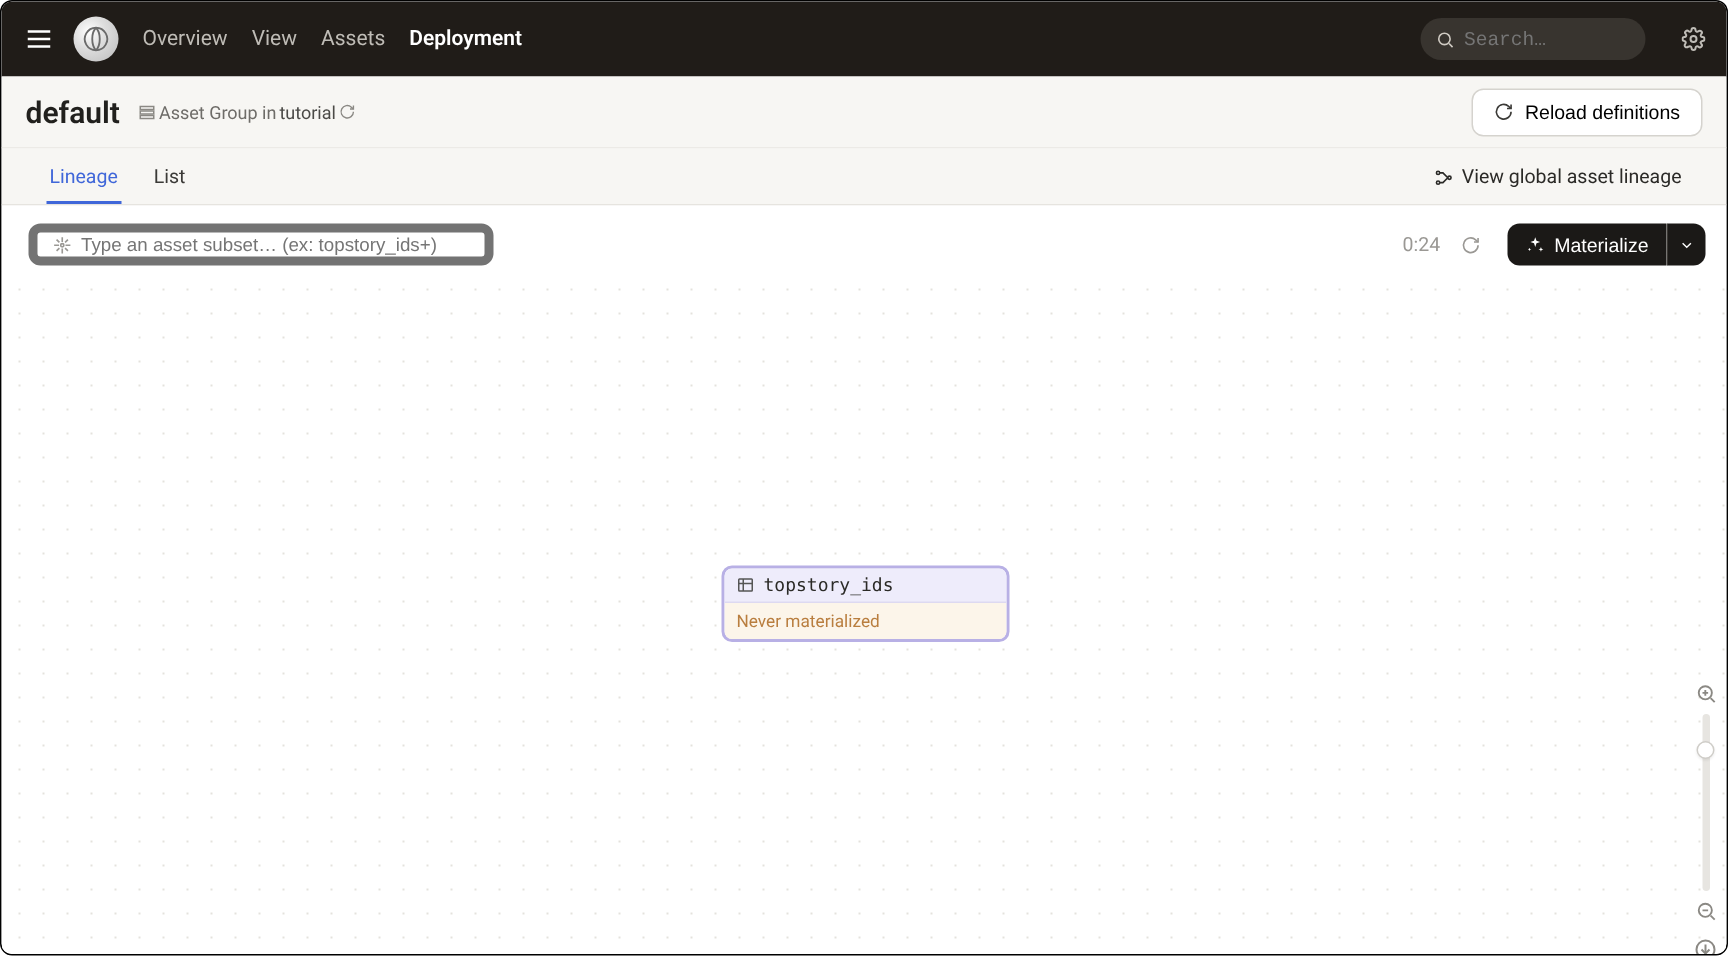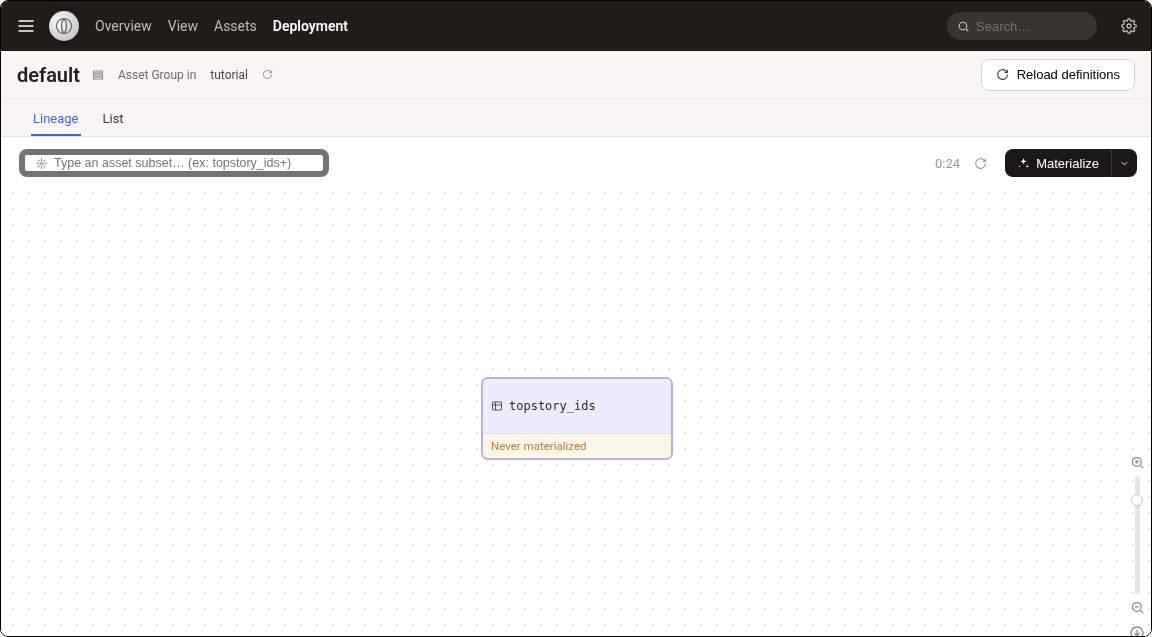--- a/index.html
+++ b/index.html
@@ -18,33 +18,33 @@
   .hamburger { color:#fff; width:22px; height:22px; display:flex; align-items:center; justify-content:center; cursor:pointer;}
   .logo { width:30px; height:30px; border-radius:50%; background: radial-gradient(circle at 35% 35%, #fff 0%, #ddd 40%, #bbb 100%); display:flex; align-items:center; justify-content:center;}
   .navlinks { display:flex; gap:16px; margin-left:4px;}
   .navlinks a { color:#bfbcb6; text-decoration:none; font-size:14px; cursor:pointer;}
   .navlinks a.active { color:#fff; font-weight:600;}
   .topnav .spacer { flex:1;}
   .searchwrap {
     display:flex; align-items:center; background:#38342f; border-radius:20px; height:28px; padding:0 6px 0 10px; width:150px; color:#cfcac2;
   }
   .searchwrap input {
-    background:transparent; border:none; outline:none; color:#cfcac2; font-size:13px; flex:1; margin-left:6px;
+    background:transparent; border:none; outline:none; color:#cfcac2; font-size:13px; flex:1; margin-left:6px;font-family:Liberation Mono, monospace;
   }
   .gear { color:#bfbcb6; margin-left:12px; cursor:pointer;}
   
   .subheader {
     height: 48px;
     background:#f7f6f3;
     border-bottom:1px solid #eceae6;
     display:flex; align-items:center; padding:0 16px;
     gap:12px;
   }
   .pagetitle { font-size:20px; font-weight:600;}
-  .breadcrumb { display:flex; align-items:center; gap:14px; font-size:12px; color:#6e6c68;}
+  .breadcrumb { display:flex; align-items:center; gap:2px; font-size:12px; color:#6e6c68;}
   .breadcrumb .lbl { color:#6e6c68;}
   .breadcrumb .link { color:#4b4a47; cursor:pointer;}
   .breadcrumb .refresh { color:#8b8984; cursor:pointer;}
   .subheader .spacer { flex:1;}
   .reload-btn {
     background:#fff; border:1px solid #d5d3ce; border-radius:8px; height:32px; padding:0 14px; display:flex; align-items:center; gap:8px; font-size:13px; cursor:pointer;
   }
   
   .tabsrow {
     height: 38px;
@@ -95,21 +95,21 @@
     width: 192px;
     border:2px solid #b8b0e5;
     border-radius:7px;
     background:#fff;
     box-shadow: 0 0 0 1px rgba(0,0,0,0);
     overflow:hidden;
     cursor:pointer;
   }
   .asset-node .hdr {
     background:#eeecfb;
-    padding:20px 8px;
+    padding:4px 8px;
     display:flex; align-items:center; gap:6px;
     border-bottom:1px solid #ddd9f1;
   }
   .asset-node .hdr .name {
     font-family: ui-monospace, SFMono-Regular, Menlo, Consolas, monospace;
     font-size:12px; color:#2b2a27;
   }
   .asset-node .desc {
     padding:4px 8px; font-size:11.5px; color:#9a9894;
     border-bottom:1px solid #f1ede4;
@@ -205,20 +205,32 @@
         </svg>
     </span>
     <span>Reload definitions</span>
   </button>
 </div>
 
 <div class="tabsrow">
   <div class="tab active">Lineage</div>
   <div class="tab">List</div>
   <div class="spacer"></div>
+  <div class="globallink">
+    <span>
+      <svg width="13" height="13" viewBox="0 0 24 24" fill="none" stroke="#2b2a27" stroke-width="2">
+          <circle cx="5" cy="6" r="2"></circle>
+          <circle cx="5" cy="18" r="2"></circle>
+          <circle cx="19" cy="12" r="2"></circle>
+          <path d="M7 6h4l6 6"></path>
+          <path d="M7 18h4l6-6"></path>
+        </svg>
+    </span>
+    <span>View global asset lineage</span>
+  </div>
 </div>
 
 <div class="toolrow">
   <div class="subset-input">
     <span>
       <svg width="13" height="13" viewBox="0 0 24 24" fill="none" stroke="#9a9894" stroke-width="2">
           <circle cx="12" cy="12" r="2"></circle>
           <line x1="12" y1="2" x2="12" y2="8"></line>
           <line x1="12" y1="16" x2="12" y2="22"></line>
           <line x1="2" y1="12" x2="8" y2="12"></line>

